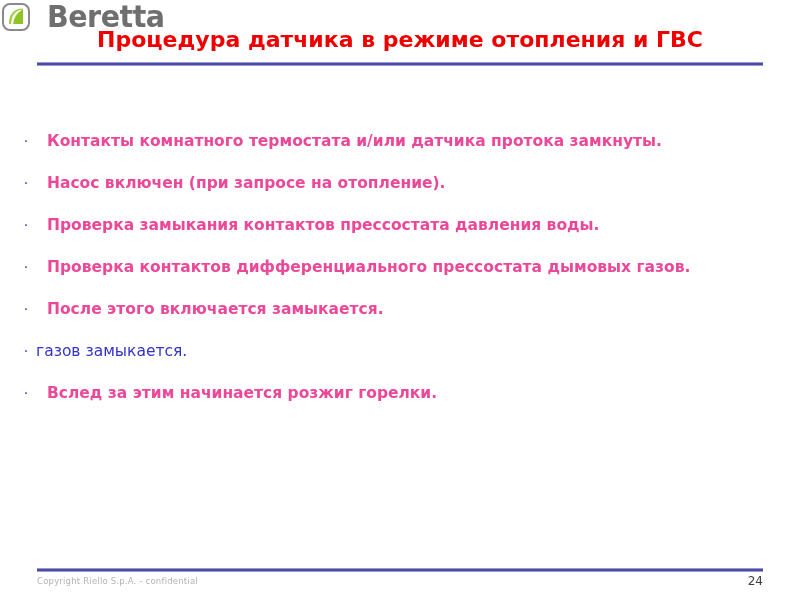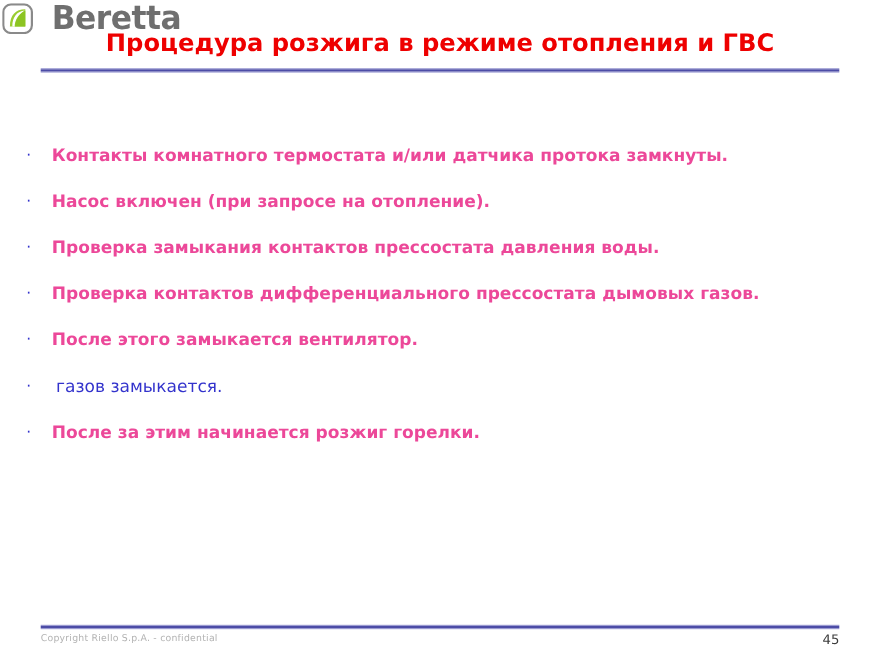--- a/index.html
+++ b/index.html
@@ -171,21 +171,21 @@
     color: #ec4899;
     font-weight: bold;
   }
   .bullet-row.justified .bullet-text {
     text-align: justify;
     text-align-last: left;
     width: 740px;
   }
   .bullet-row .wrap-line {
     display: block;
-    margin-left: 33px;
+    margin-left: 18px;
     margin-top: 18px;
     color: #3333cc;
   }
 
   
   .footer-copyright {
     position: absolute;
     left: 37px;
     top: 576px;
     font-family: "DejaVu Sans", sans-serif;
@@ -215,21 +215,21 @@
     <svg class="beretta-mark" viewBox="0 0 28 28">
       <rect x="1" y="1" width="26" height="26" rx="7" ry="7" fill="#ffffff" stroke="#8a8a8a" stroke-width="2"></rect>
       <path d="M7 21 C7 11, 12 5.5, 21 5.5 L21 21 Z" fill="#9acd32"></path>
       <path d="M9.2 21 C9.2 12.5, 13.5 7.2, 20.6 6.6 C14.6 10.2, 11.6 15.2, 11.3 21 Z" fill="#ffffff"></path>
       <path d="M11.6 21 C12.2 14.8, 15.6 9.6, 21 6.8 L21 21 Z" fill="#8cc422"></path>
     </svg>
     <span class="beretta-word">Beretta</span>
   </div>
 
 
-  <div class="slide-title">Процедура розжига в режиме отопления и ГВС</div>
+  <div class="slide-title">Процедура датчика в режиме отопления и ГВС</div>
 
   <div class="rule rule-top"></div>
 
   <div class="body-list">
 
     <div class="bullet-row">
       <span class="bullet-dot">·</span>
       <span class="bullet-text">Контакты комнатного термостата и/или датчика протока замкнуты.</span>
     </div>
 
@@ -243,33 +243,33 @@
       <span class="bullet-text">Проверка замыкания контактов прессостата давления воды.</span>
     </div>
 
     <div class="bullet-row">
       <span class="bullet-dot">·</span>
       <span class="bullet-text">Проверка контактов дифференциального прессостата дымовых газов.</span>
     </div>
 
     <div class="bullet-row">
       <span class="bullet-dot">·</span>
-      <span class="bullet-text">После этого замыкается вентилятор.</span>
+      <span class="bullet-text">После этого включается замыкается.</span>
     </div>
 
     <div class="bullet-row justified">
       <span class="bullet-dot">·</span>
       <span class="wrap-line">газов замыкается.</span>
     </div>
 
     <div class="bullet-row">
       <span class="bullet-dot">·</span>
-      <span class="bullet-text">После за этим начинается розжиг горелки.</span>
+      <span class="bullet-text">Вслед за этим начинается розжиг горелки.</span>
     </div>
 
   </div>
 
   <div class="rule rule-bottom"></div>
 
   <div class="footer-copyright">Copyright  Riello S.p.A. - confidential</div>
-  <div class="footer-pagenum">45</div>
+  <div class="footer-pagenum">24</div>
 
 </div>
 
 </body></html>

